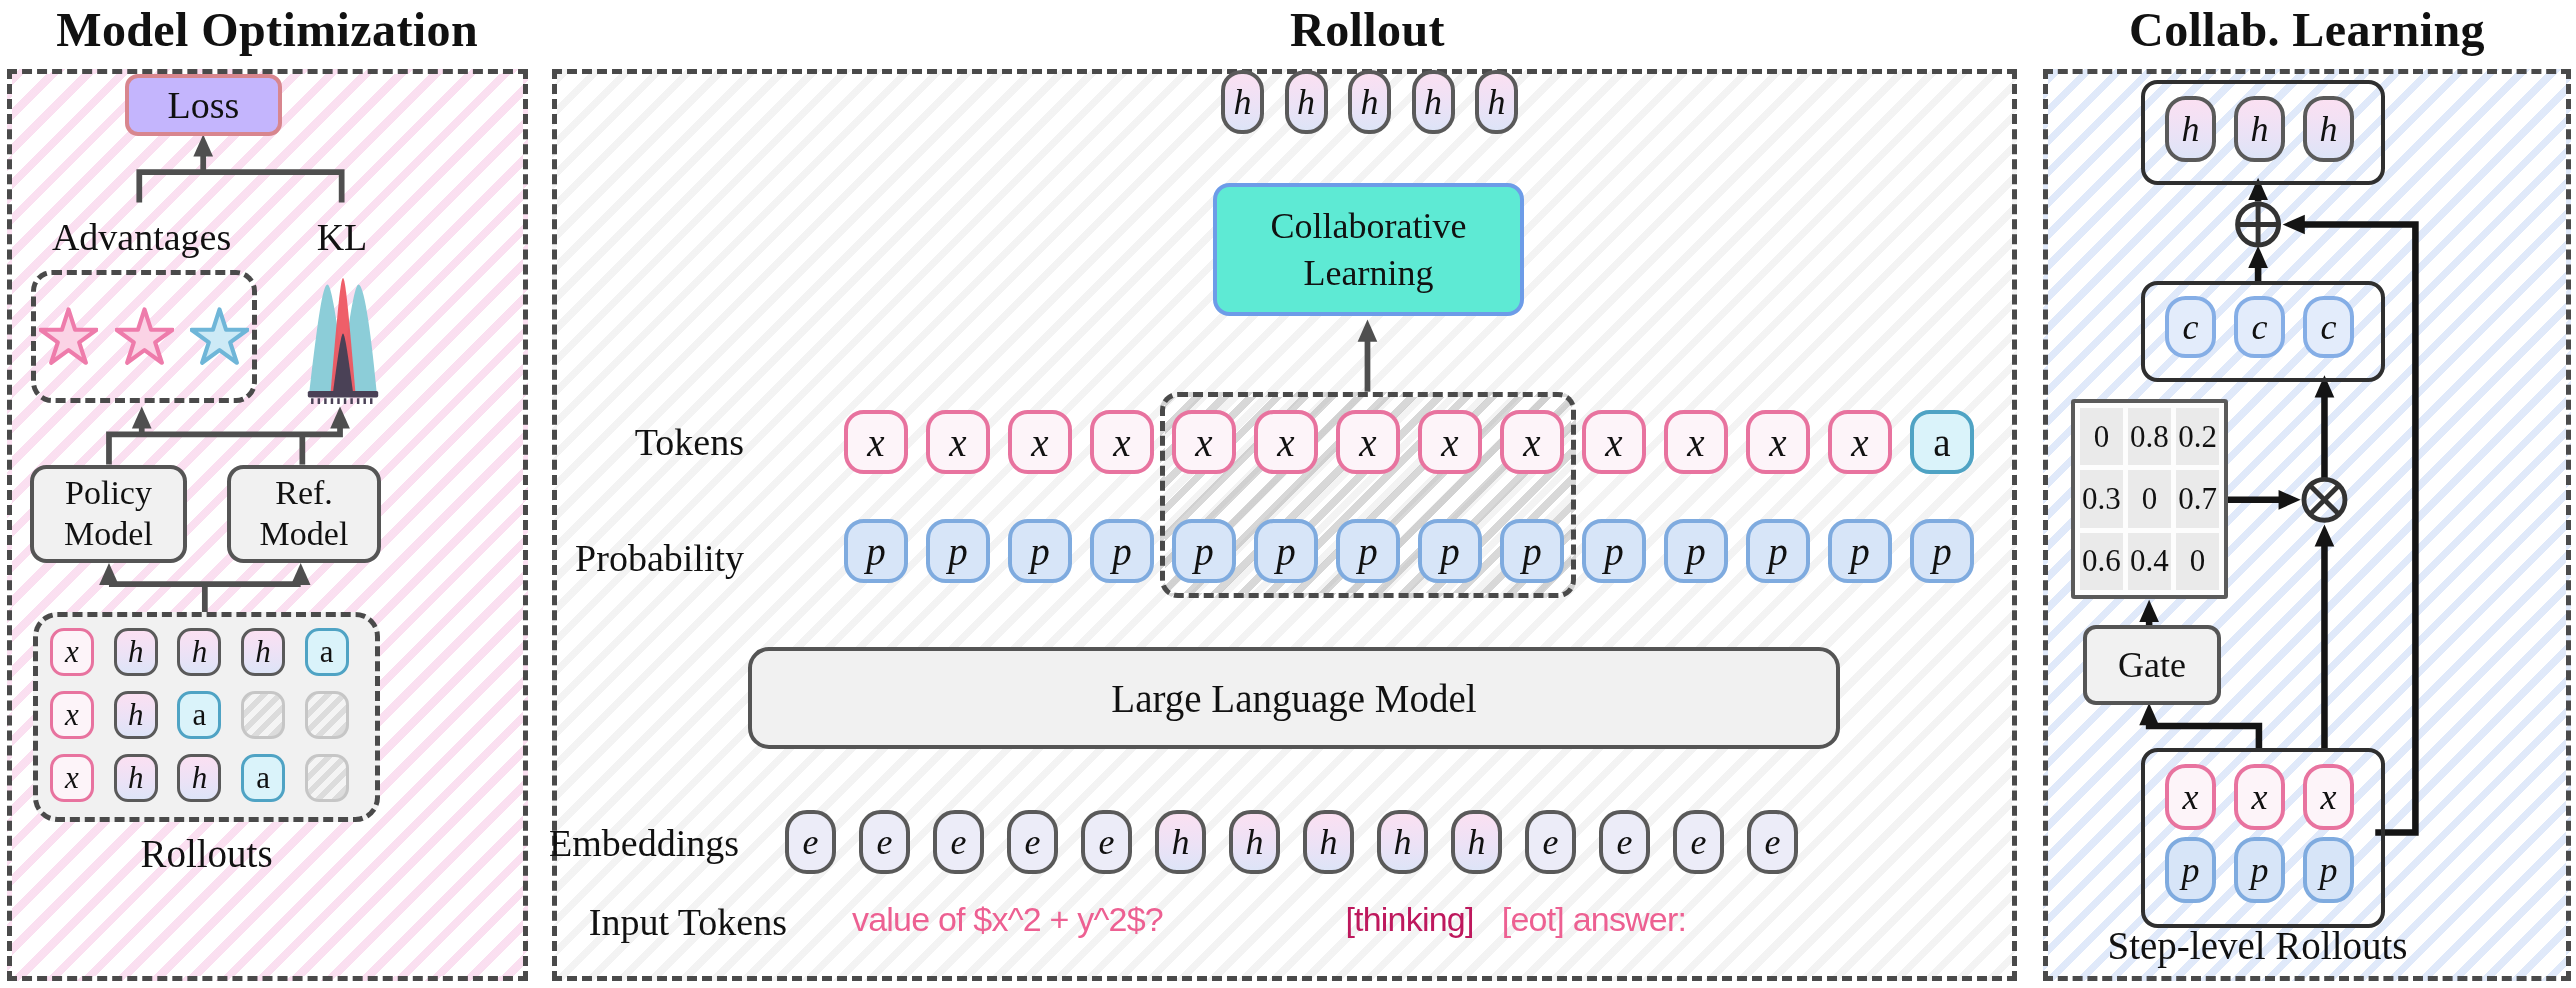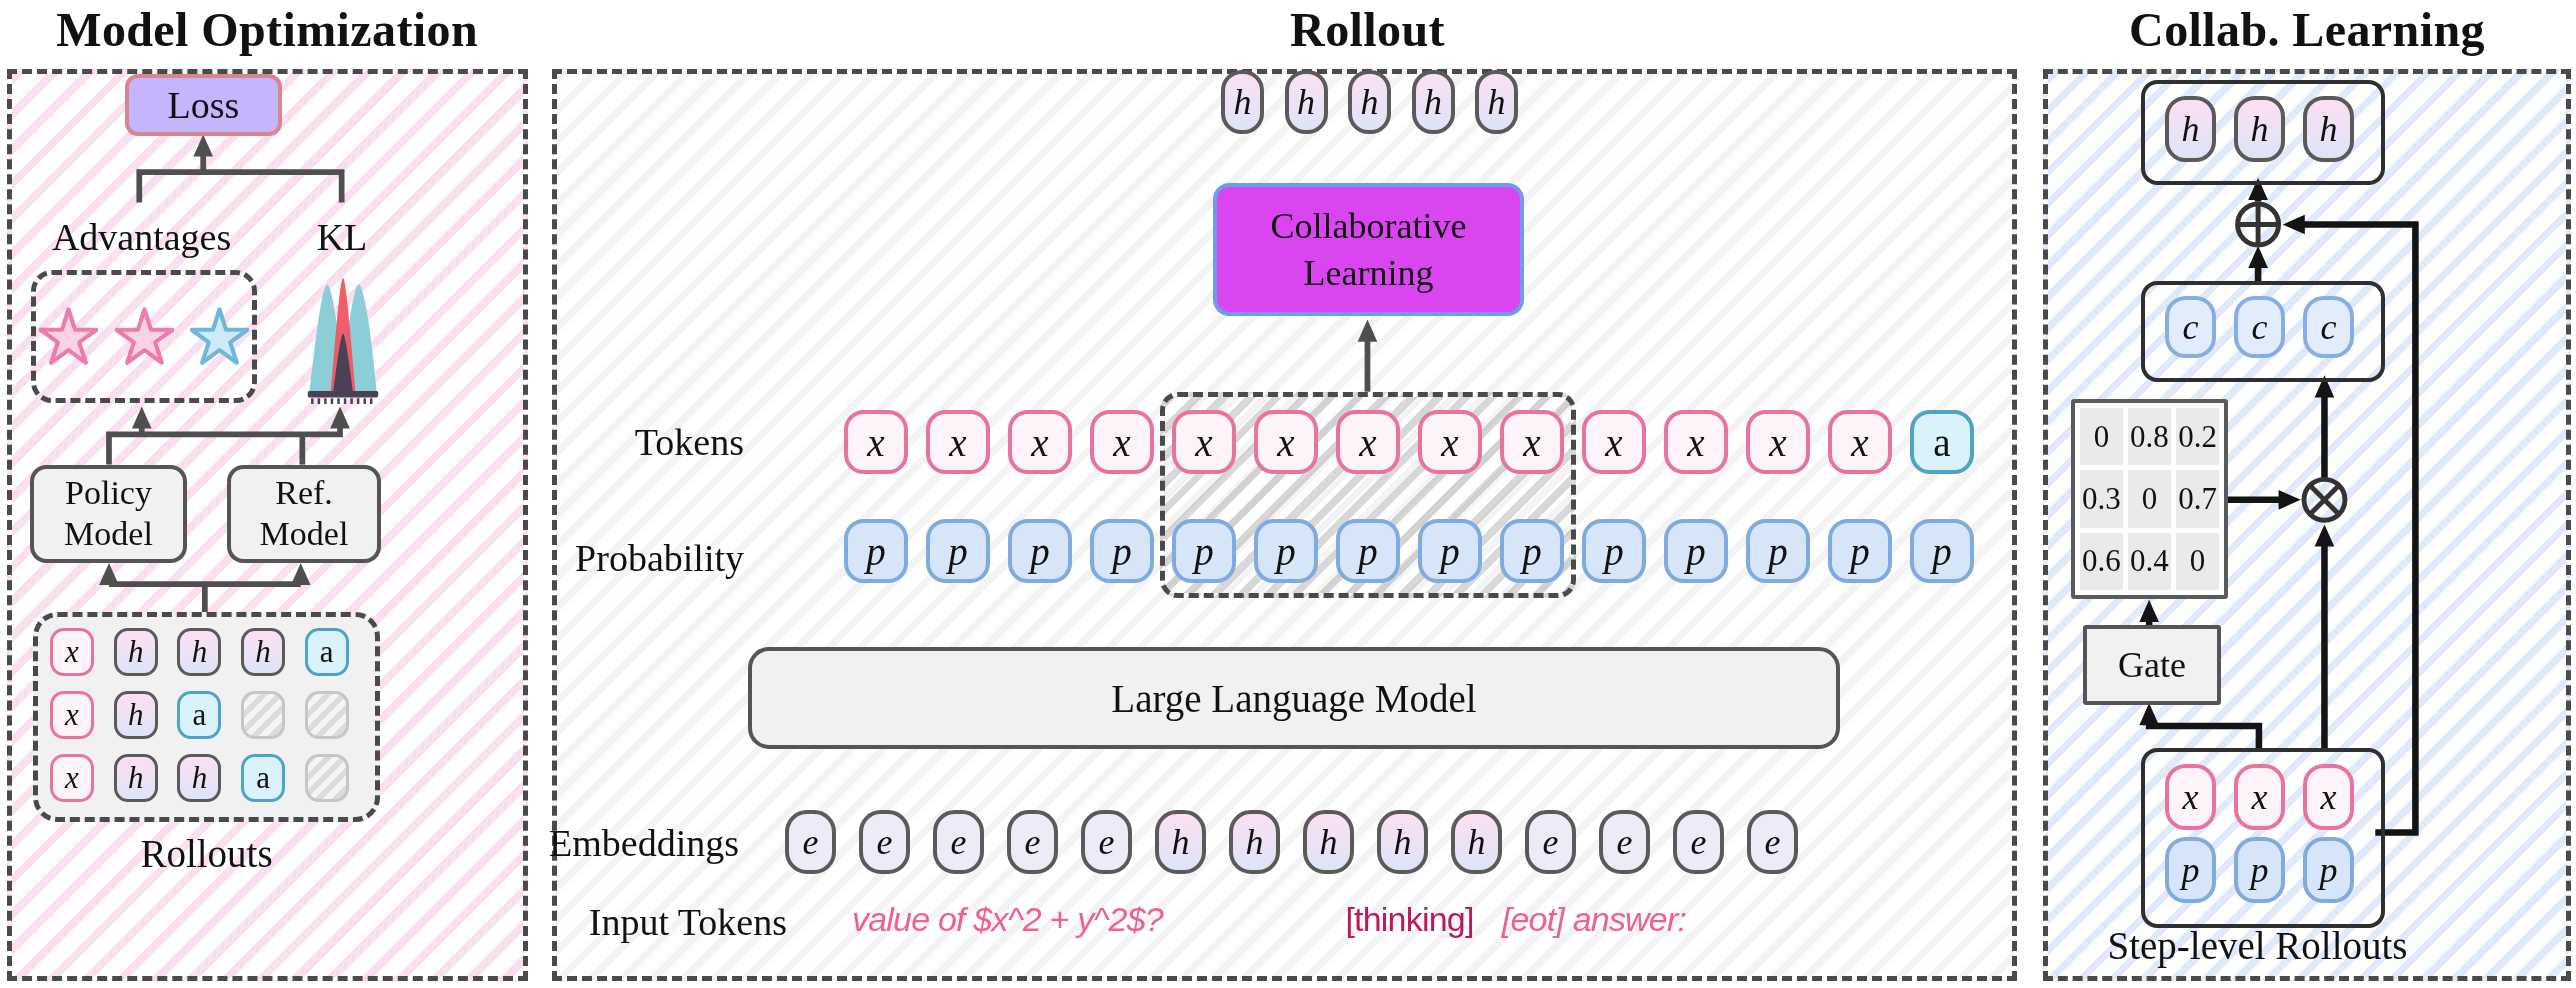--- a/index.html
+++ b/index.html
@@ -9,21 +9,21 @@
   .title{font-weight:bold;font-size:48px;text-align:center;letter-spacing:0.4px;}
   .panel{border:5.7px dashed #4a4a4a;box-sizing:border-box;}
   .hatch-pink{background:repeating-linear-gradient(135deg, rgba(244,176,219,.40) 0 8.2px, rgba(255,255,255,0) 8.2px 24.6px);}
   .hatch-gray{background:repeating-linear-gradient(135deg, rgba(190,190,190,.18) 0 7.4px, rgba(255,255,255,0) 7.4px 22px);}
   .hatch-blue{background:repeating-linear-gradient(135deg, rgba(152,183,238,.30) 0 7.4px, rgba(255,255,255,0) 7.4px 22px);}
   .wires{position:absolute;left:0;top:0;}
   .box{box-sizing:border-box;display:flex;align-items:center;justify-content:center;
        flex-direction:column;text-align:center;}
   .gray-box{background:#f1f1f1;border:4.9px solid #555;border-radius:16.4px;}
   .loss-box{background:#c4b5fd;border:4.9px solid #d8868e;border-radius:13px;font-size:38px;}
-  .collab-box{background:#d946ef;border:4.9px solid #6d9ce8;border-radius:16.4px;font-size:36px;line-height:1.3;}
+  .collab-box{background:#5eead4;border:4.9px solid #6d9ce8;border-radius:16.4px;font-size:36px;line-height:1.3;}
   .outline-box{background:transparent;border:4.9px solid #2f2f2f;border-radius:16.4px;}
   .dash-box{border:5.7px dashed #4a4a4a;box-sizing:border-box;}
   .lbl{font-size:38px;}
   .r{text-align:right;} .c{text-align:center;}
   .row{display:flex;align-items:center;}
   .tok{box-sizing:border-box;display:inline-flex;align-items:center;justify-content:center;flex:none;}
   .tl{font-style:italic;font-size:1em;}
   .tl.up{font-style:normal;}
   
   .tok-x{background:#fdf4f9;border:4.1px solid #e8739f;}
@@ -43,21 +43,21 @@
   .sel-box{border:5.7px dashed #4a4a4a;border-radius:18px;box-sizing:border-box;
            background:repeating-linear-gradient(135deg, rgba(168,168,168,.45) 0 7.4px, rgba(255,255,255,0) 7.4px 19px);}
   .matrix{background:#fdfdfd;border:4.9px solid #5a5a5a;border-radius:3.3px;box-sizing:border-box;
           display:grid;grid-template-columns:repeat(3,1fr);gap:4.9px;padding:4.9px;}
   .mcell{background:#eaeaea;display:flex;align-items:center;justify-content:center;font-size:31px;}
   .stars{display:flex;gap:16.4px;justify-content:center;align-items:center;height:100%;}
   .star{width:59px;height:59px;}
   .star-pink{fill:#fbd3e5;stroke:#ee7cab;stroke-width:7;stroke-linejoin:round;}
   .star-blue{fill:#cdeaf6;stroke:#6fb6d8;stroke-width:7;stroke-linejoin:round;}
   .sans{font-family:"Liberation Sans", sans-serif;letter-spacing:-0.8px;}
-  .pink-text{color:#ed6092;font-style:italic;}
+  .pink-text{color:#ed6092;}
   .gray-text{color:#be185d;}
 </style>
 </head>
 <body>
 
 <div id="canvas">
 
   <div class="abs panel hatch-pink" style="left:6.6px;top:69px;width:521px;height:912px;"></div>
   <div class="abs panel hatch-gray" style="left:552px;top:69px;width:1465px;height:912px;"></div>
   <div class="abs panel hatch-blue" style="left:2043px;top:69px;width:528px;height:912px;"></div>
@@ -417,21 +417,21 @@
       <span class="mcell">0.8</span>
       <span class="mcell">0.2</span>
       <span class="mcell">0.3</span>
       <span class="mcell">0</span>
       <span class="mcell">0.7</span>
       <span class="mcell">0.6</span>
       <span class="mcell">0.4</span>
       <span class="mcell">0</span>
     </div>
 
-  <div class="abs box gray-box" style="left:2083px;top:625px;width:138px;height:80px;border-radius:3px;font-size:36px;">
+  <div class="abs box gray-box" style="left:2083px;top:625px;width:138px;height:80px;border-radius:13px;font-size:36px;">
     <span>Gate</span>
   </div>
 
   <div class="abs outline-box" style="left:2141px;top:748px;width:236px;height:172px;"></div>
   <div class="abs row row-r3" style="left:2165px;top:764px;">
       <span class="tok tok-x">
         <span class="tl">x</span>
       </span>
       <span class="tok tok-x">
         <span class="tl">x</span>

